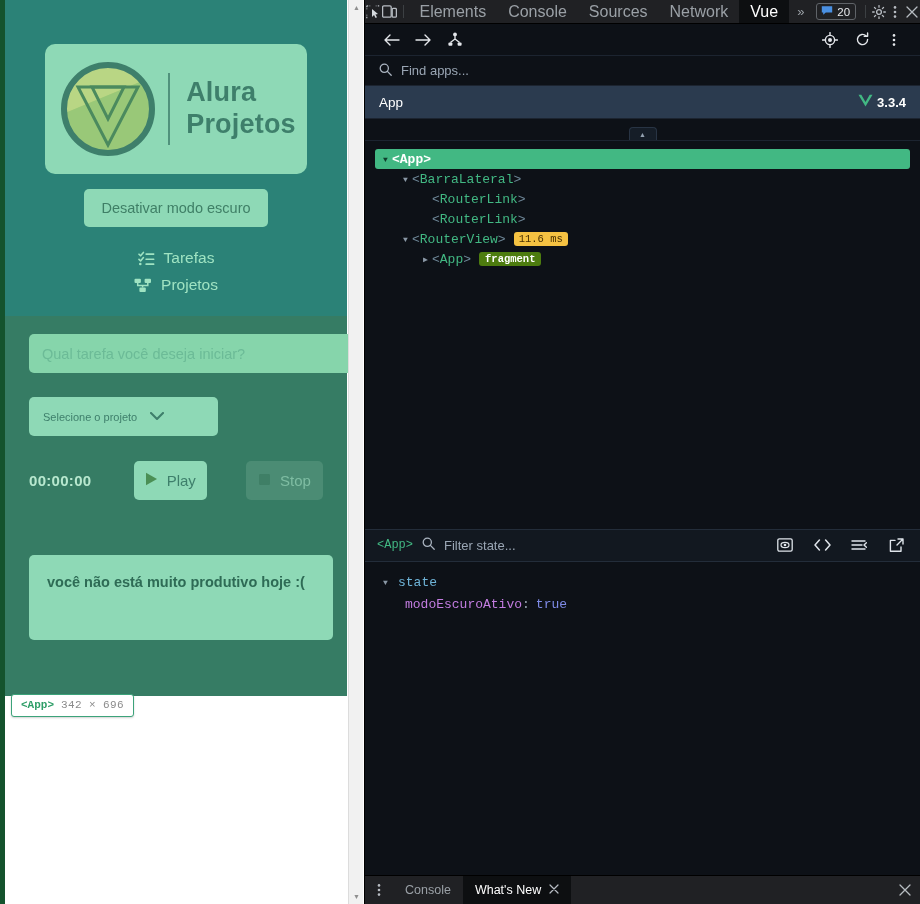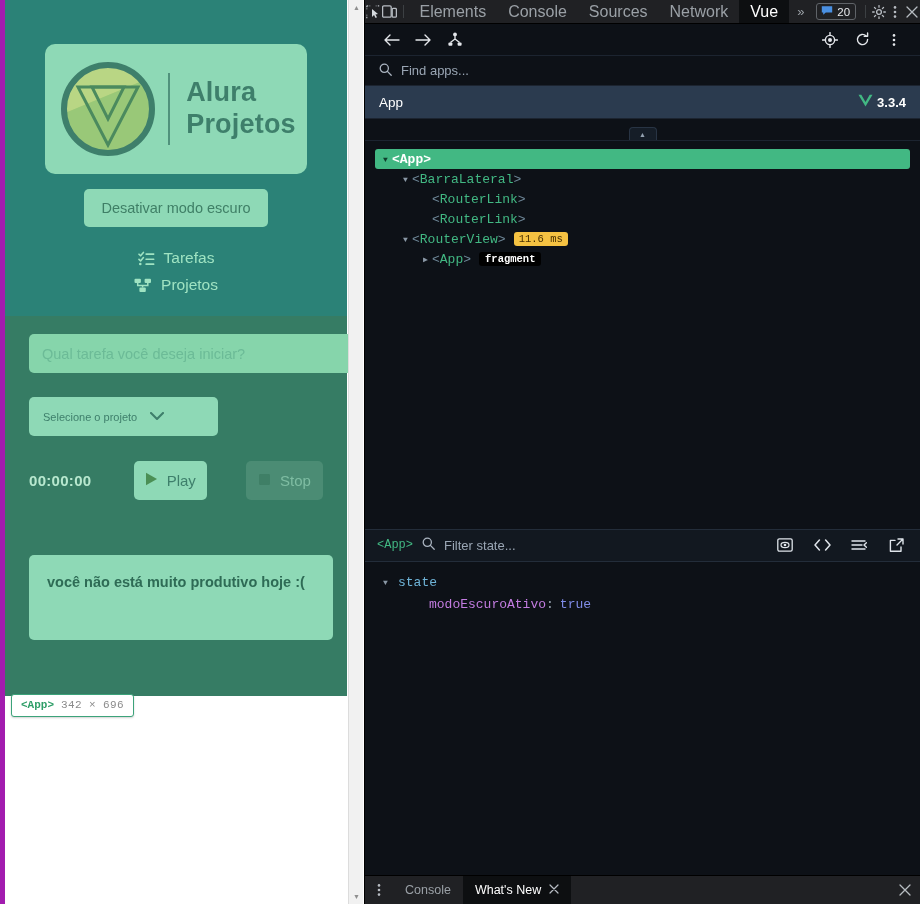--- a/index.html
+++ b/index.html
@@ -10,21 +10,21 @@
     background: #ffffff;
     font-family: "Liberation Sans", sans-serif;
   }
   #root { position: relative; width: 920px; height: 904px; display: flex; }
 
   
   #viewport {
     position: relative;
     width: 364px; height: 904px;
     background: #ffffff;
-    border-left: 5px solid #a21caf;
+    border-left: 5px solid #14532d;
     overflow: hidden;
     flex: 0 0 364px;
   }
   #page {
     position: absolute; left: 0; top: 0;
     width: 342px; height: 696px;
     display: flex; flex-direction: column;
     background: #2b8277;
   }
   .sidebar {
@@ -290,21 +290,21 @@
   .caret.empty { visibility: hidden; }
   .tname { color: #42b883; }
   .tname .br { color: #6f8899; }
   .badge-time {
     background: #f5c242; color: #4a3100;
     border-radius: 3px; padding: 1px 5px;
     font-size: 10.5px; margin-left: 8px;
     font-family: "Liberation Mono", monospace;
   }
   .badge-frag {
-    background: #000000; color: #ffffff;
+    background: #4d7c0f; color: #ffffff;
     border-radius: 3px; padding: 1px 6px;
     font-size: 10.5px; margin-left: 8px;
     font-family: "Liberation Mono", monospace;
     font-weight: bold;
     text-align: right;
   }
 
   
   .state-head {
     height: 33px; flex: 0 0 33px;
@@ -331,21 +331,21 @@
     font-family: "Liberation Mono", monospace;
     font-size: 13px;
     overflow: hidden;
   }
   .state-group {
     display: flex; align-items: center; gap: 6px;
     height: 22px; padding-left: 14px;
     color: #6fb4d8; cursor: pointer;
   }
   .state-group .caret { color: #8a98a6; }
-  .state-kv { height: 22px; padding-left: 64px; display: flex; align-items: center; }
+  .state-kv { height: 22px; padding-left: 40px; display: flex; align-items: center; }
   .kv-key { color: #c27ce0; }
   .kv-colon { color: #9aa6b4; margin-right: 6px; }
   .kv-val { color: #7f8ce8; }
 
   
   .drawer {
     height: 29px; flex: 0 0 29px;
     background: #202124;
     border-top: 1px solid #000;
     display: flex; align-items: stretch;

